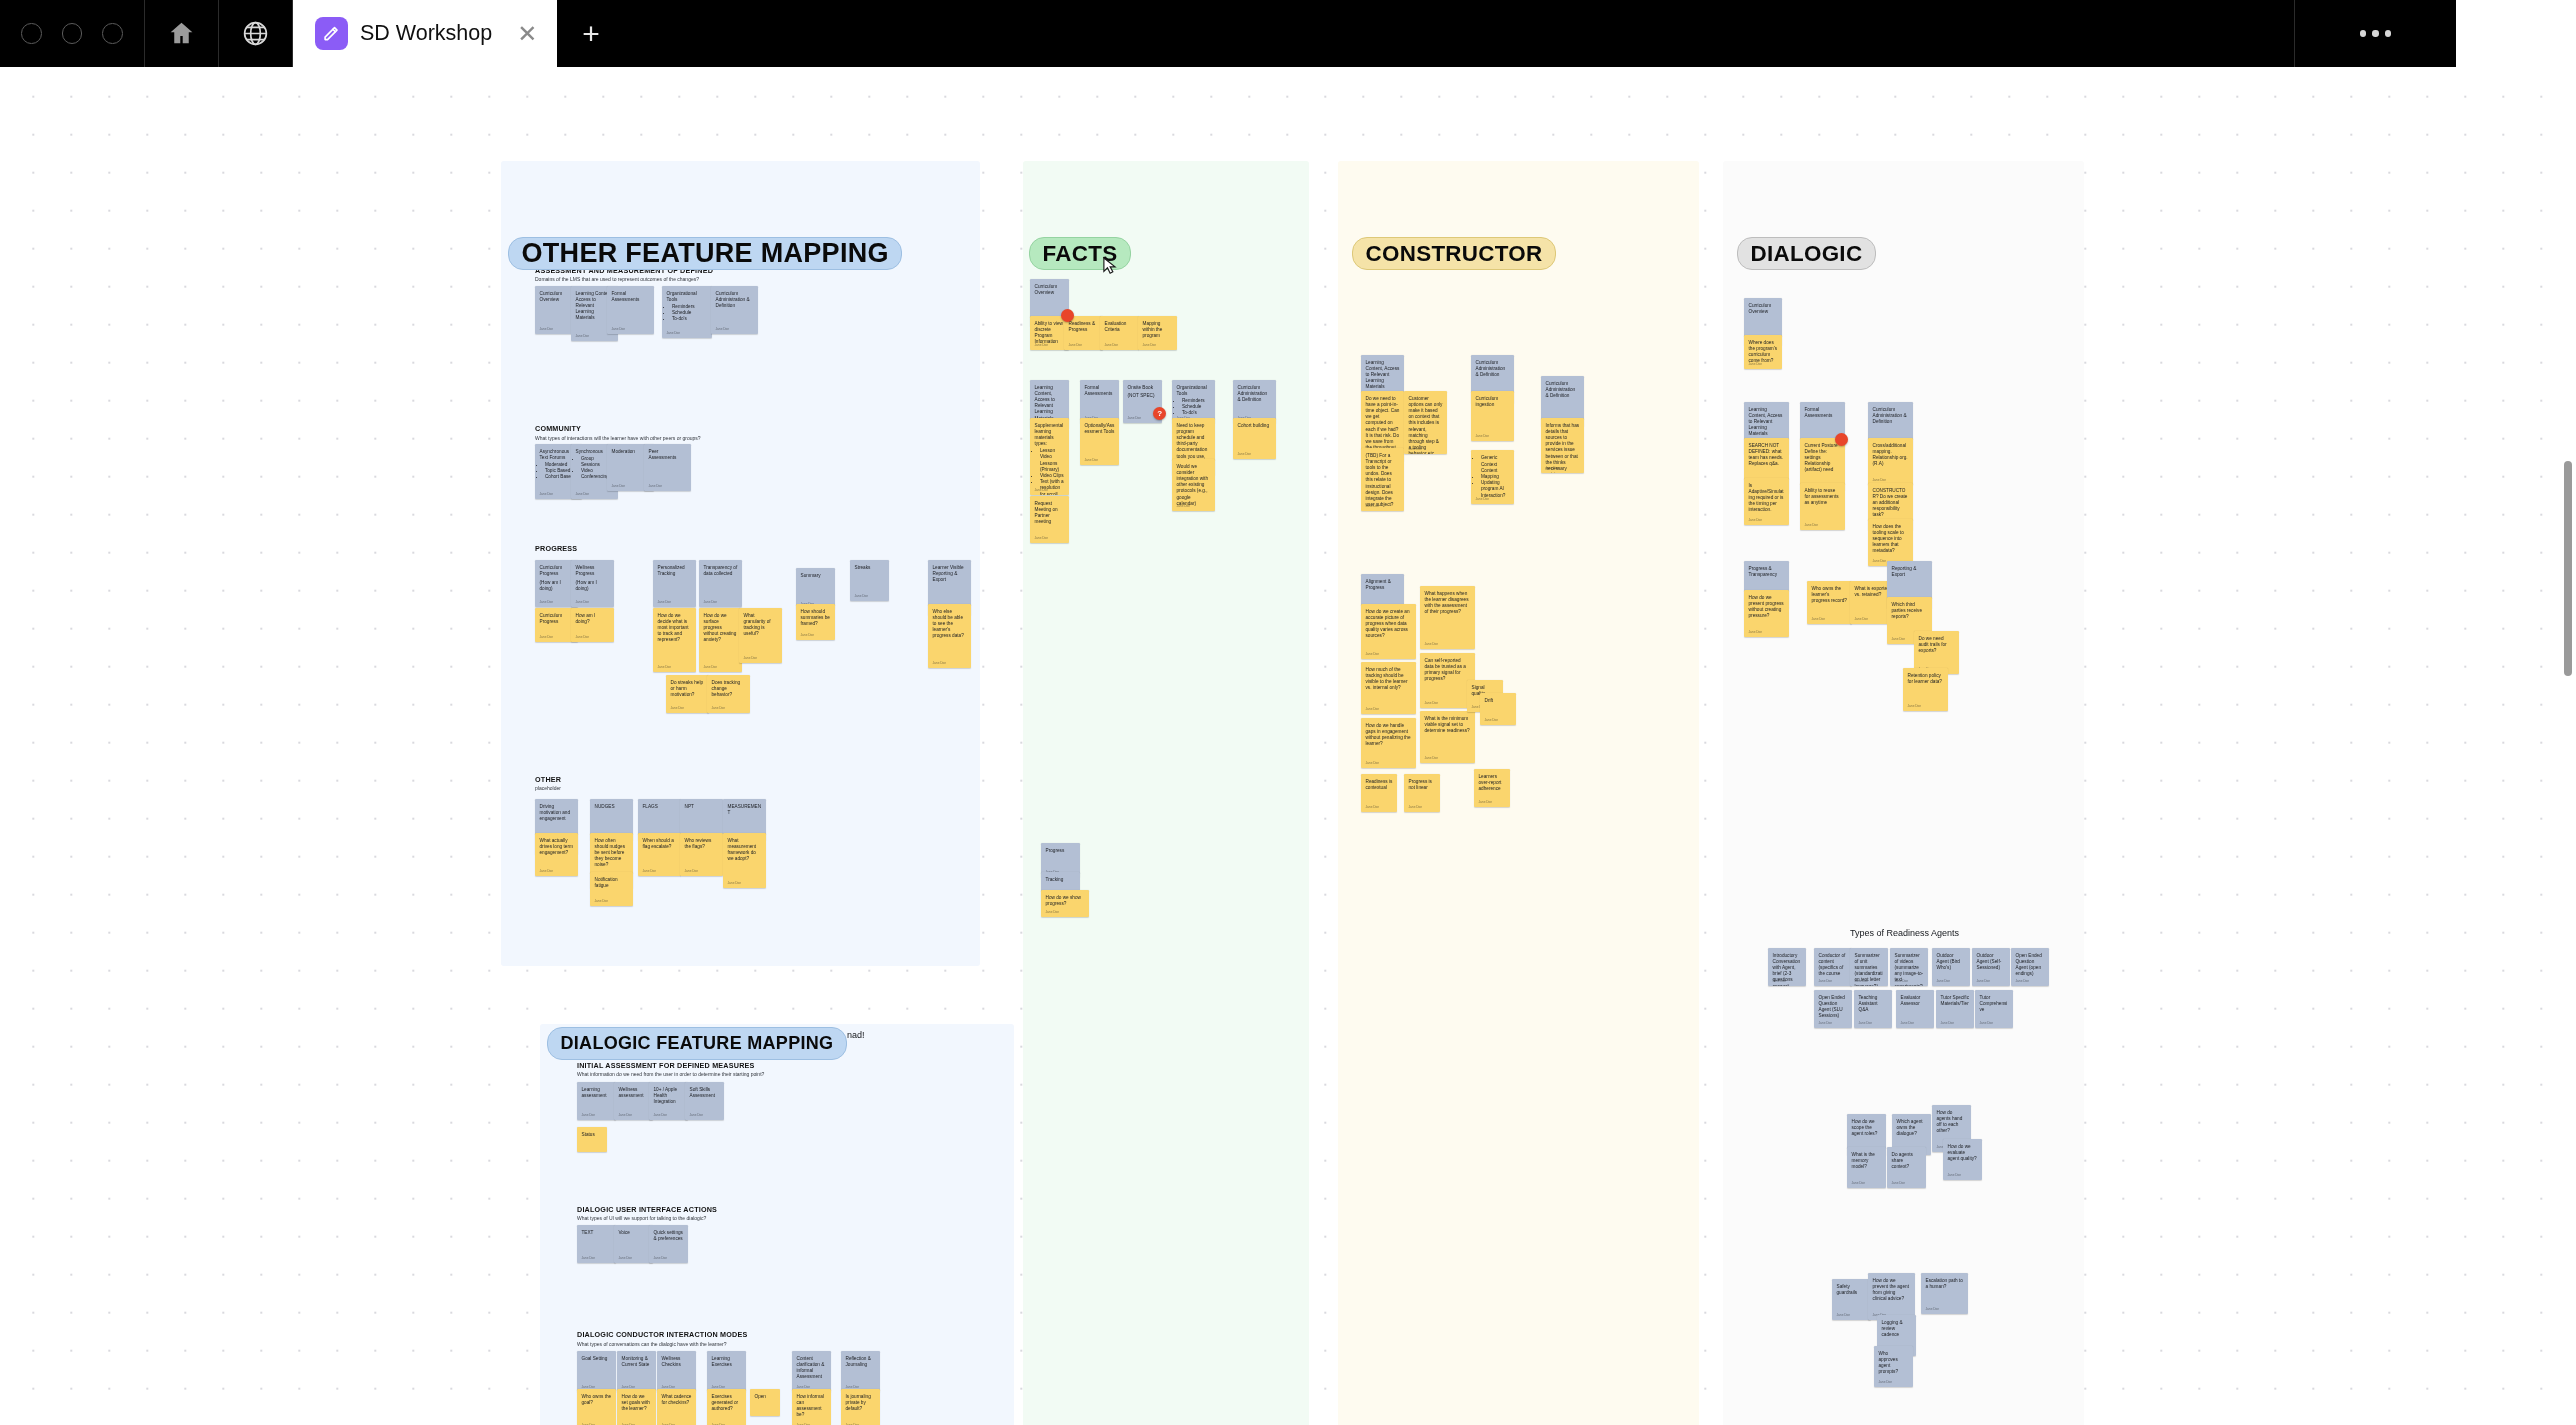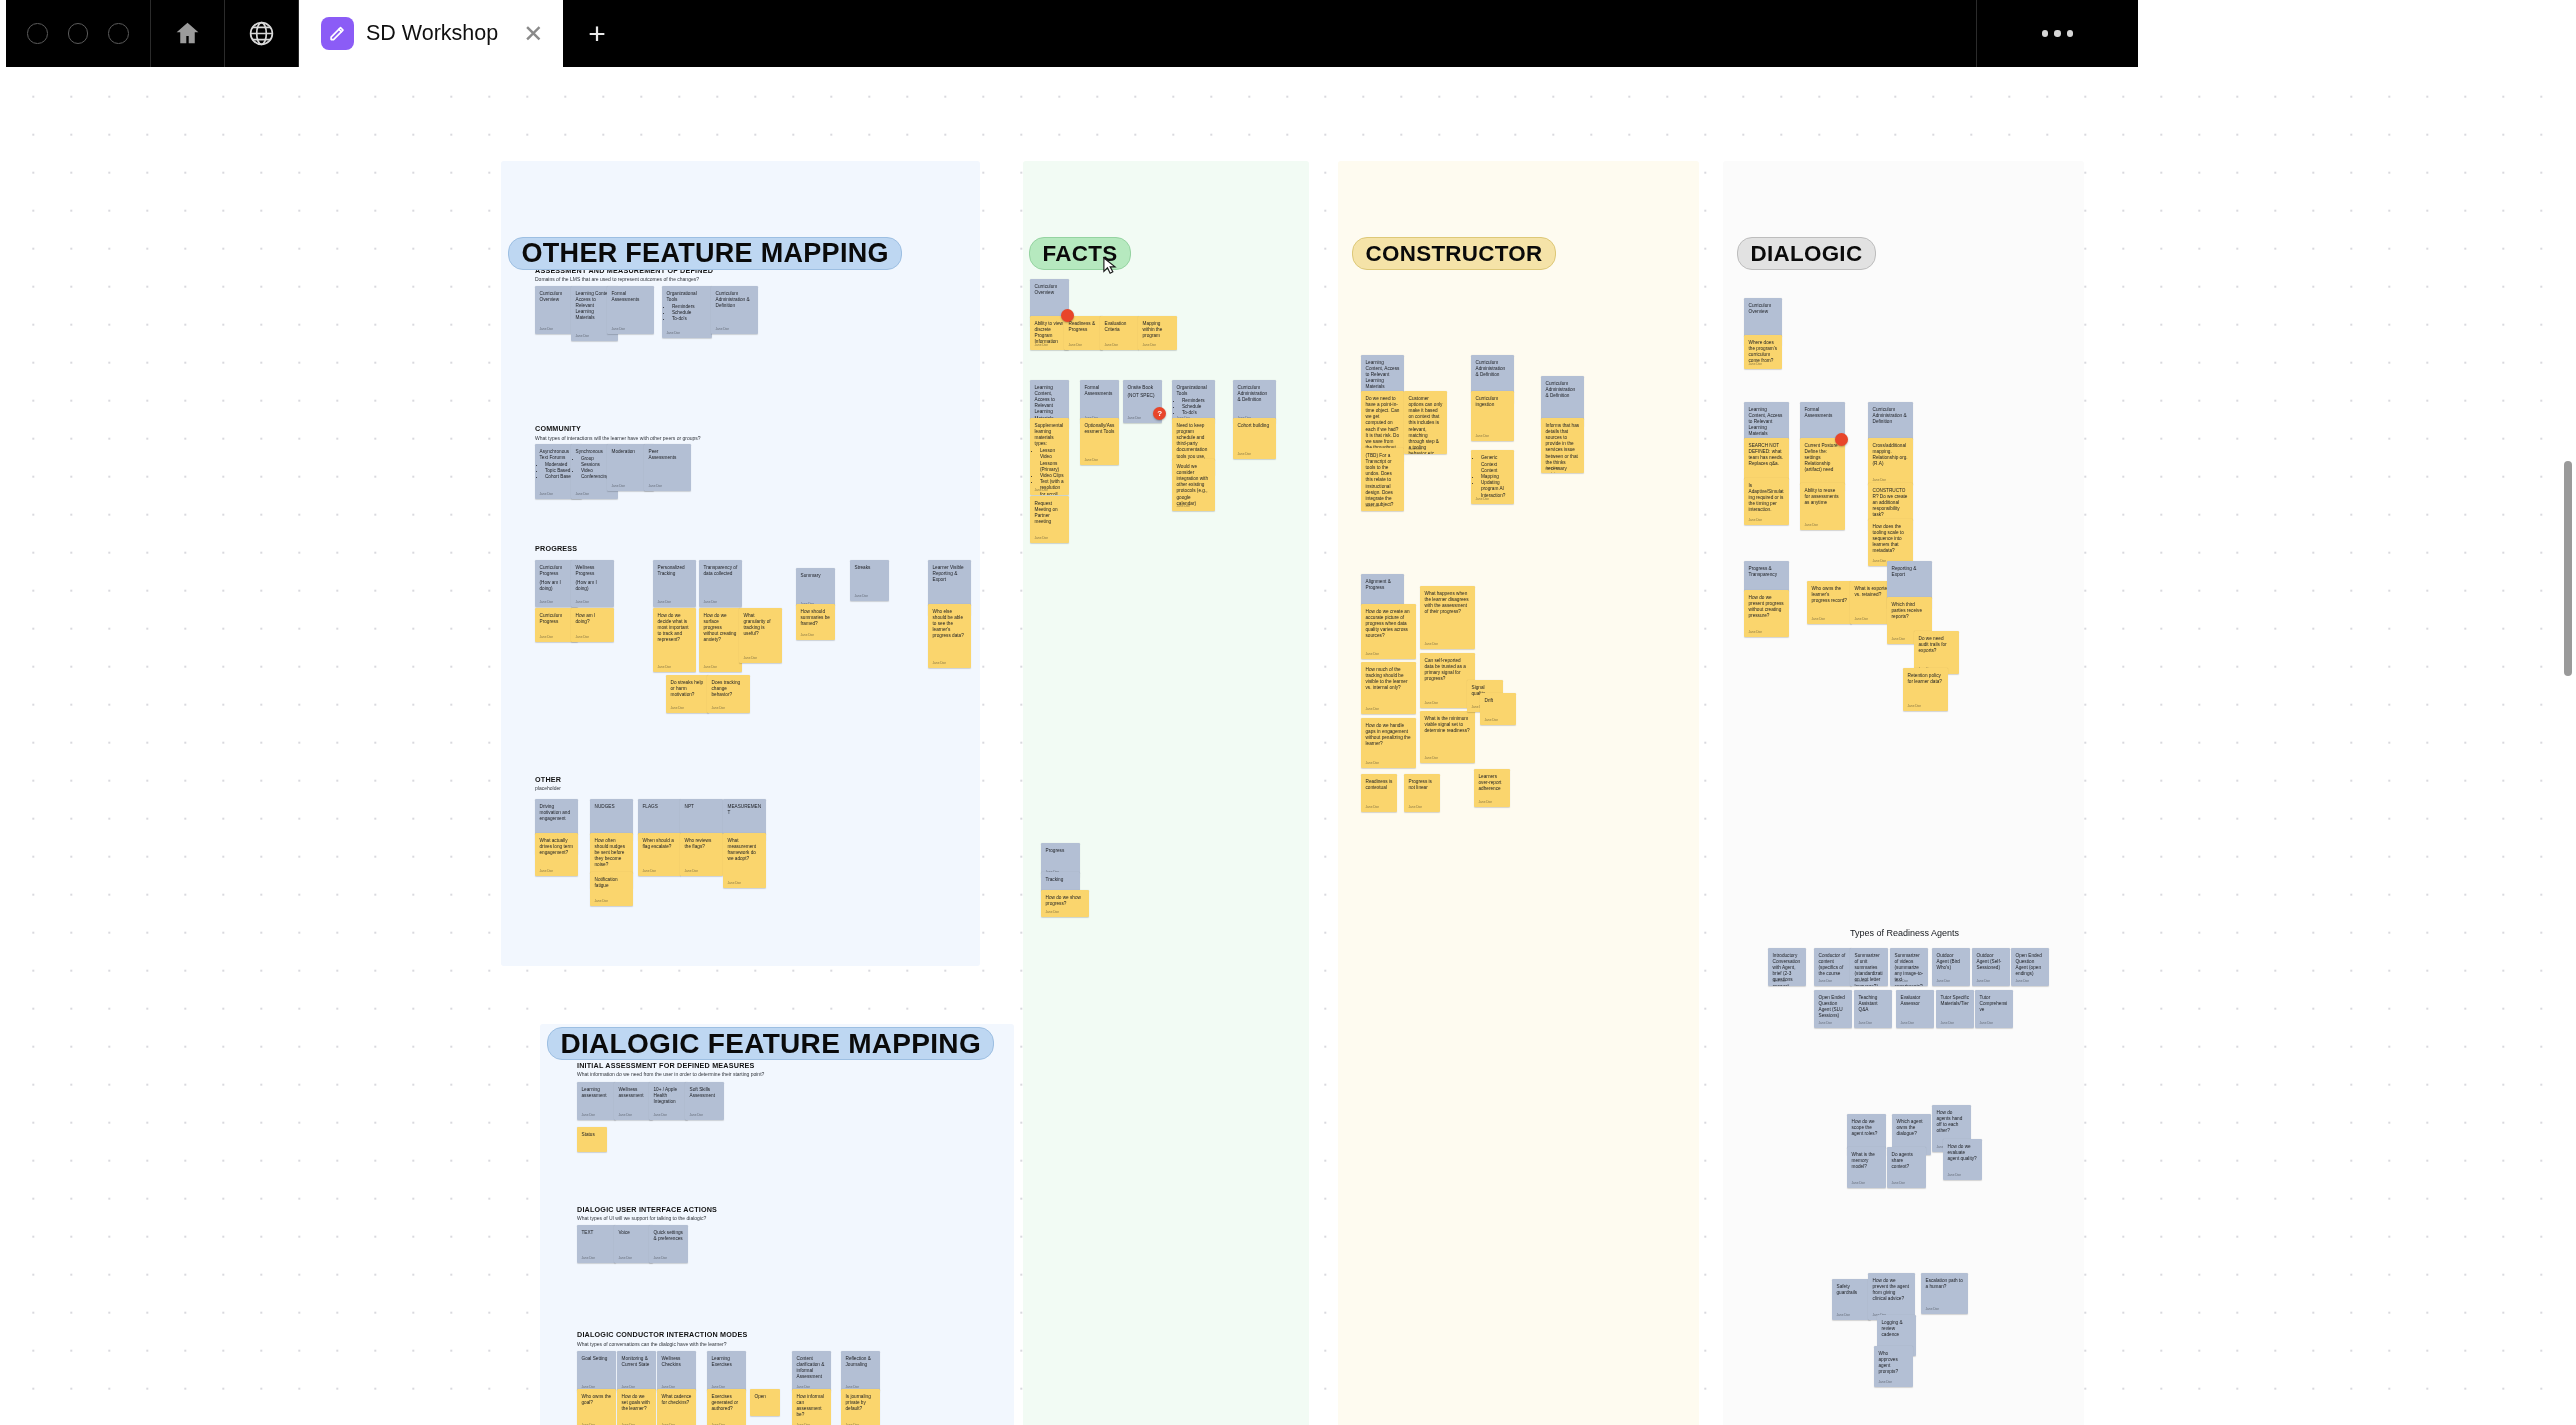--- a/index.html
+++ b/index.html
@@ -5,22 +5,22 @@
   * { box-sizing: border-box; margin: 0; padding: 0; }
   html, body {
     width: 2576px; height: 1426px;
     background: #ffffff;
     font-family: "Liberation Sans", sans-serif;
     overflow: hidden;
   }
 
   
   .chrome {
-    position: absolute; top: 0; left: 6px;
-    width: 2132px; height: 67px;
+    position: absolute; top: 0; left: 0;
+    width: 2456px; height: 67px;
     background: #000000;
     display: flex; align-items: stretch;
   }
   .traffic {
     width: 145px; height: 67px;
     display: flex; align-items: center; justify-content: center; gap: 19.7px;
     border-right: 1.8px solid #2b2b2b;
   }
   .tl { width: 20.6px; height: 20.6px; border-radius: 50%; border: 1.8px solid #5b5b5b; }
   .chrome-btn {
@@ -204,21 +204,21 @@
   <div class="frame frame-blue" style="left:501px;  top:94px;  width:479px; height:805px;"></div>
   <div class="frame frame-green" style="left:1023px; top:94px;  width:286px; height:1275px;"></div>
   <div class="frame frame-yellow" style="left:1338px; top:94px;  width:361px; height:1275px;"></div>
   <div class="frame frame-gray" style="left:1723px; top:94px;  width:361px; height:1275px;"></div>
   <div class="frame frame-blue" style="left:540px;  top:957px; width:474px; height:411px;"></div>
 
   <div class="frame-title ft-blue" style="left:508px;  top:170px; height:33px; font-size:27px;">OTHER FEATURE MAPPING</div>
   <div class="frame-title ft-green" style="left:1029px; top:170px; height:33px; font-size:22.4px;">FACTS</div>
   <div class="frame-title ft-yellow" style="left:1352px; top:170px; height:33px; font-size:22.4px;">CONSTRUCTOR</div>
   <div class="frame-title ft-gray" style="left:1737px; top:170px; height:33px; font-size:22.4px;">DIALOGIC</div>
-  <div class="frame-title ft-blue" style="left:547px;  top:960px; height:33px; font-size:28px;">DIALOGIC FEATURE MAPPING</div>
+  <div class="frame-title ft-blue" style="left:547px;  top:960px; height:33px; font-size:18px;">DIALOGIC FEATURE MAPPING</div>
 
   <div class="stray-text" style="left:847px; top:963px;">nad!</div>
 
   <div class="sec-head" style="left:535px; top:199px;">ASSESSMENT AND MEASUREMENT OF DEFINED</div>
   <div class="sec-sub" style="left:535px; top:209px;">Domains of the LMS that are used to represent outcomes of the changes?</div>
 
   <div class="sec-head" style="left:535px; top:357px;">COMMUNITY</div>
   <div class="sec-sub" style="left:535px; top:368px;">What types of interactions will the learner have with other peers or groups?</div>
 
   <div class="sec-head" style="left:535px; top:477px;">PROGRESS</div>

